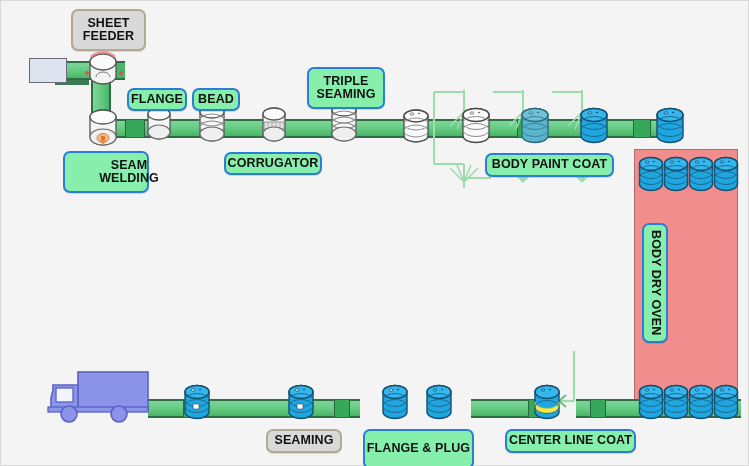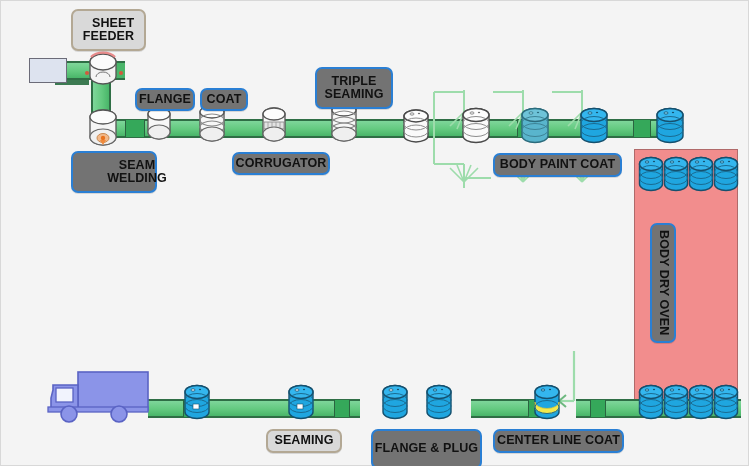--- a/index.html
+++ b/index.html
@@ -27,24 +27,23 @@
     border-radius:7px;
     font-size:12.5px;
     font-weight:700;
     color:#111;
     line-height:1.08;
     letter-spacing:.1px;
     white-space:pre-line;
     z-index:40;
   }
   .lbl.blue{
-    background:#737373;
+    background:#86efac;
     border:2px solid #2a7fd4;
     box-shadow:0 1px 0 rgba(0,0,0,.12);
-    margin-left:8px;
   }
   .lbl.gray{
     background:#d9d9d9;
     border:2px solid #b3a894;
     box-shadow:0 1px 0 rgba(0,0,0,.12);
   }
   .lbl.vert{
     writing-mode:vertical-rl;
     text-orientation:mixed;
   }
@@ -480,38 +479,38 @@
       <ellipse cx="15" cy="8" rx="12" ry="6.5" fill="#34b6ee" stroke="#15506e" stroke-width="1.4"></ellipse>
       <ellipse cx="15" cy="16" rx="12" ry="6.5" fill="none" stroke="#1a6b91" stroke-width="1"></ellipse>
       <ellipse cx="15" cy="22" rx="12" ry="6.5" fill="none" stroke="#1a6b91" stroke-width="1"></ellipse>
       <rect x="11" y="20" width="6" height="5" fill="#ffffff" stroke="#15506e" stroke-width=".6"></rect>
       <ellipse cx="11" cy="6" rx="2" ry="1.2" fill="#e9f7ff" stroke="#15506e" stroke-width=".8"></ellipse>
       <ellipse cx="18" cy="5.5" rx="1.1" ry=".7" fill="#15506e"></ellipse>
     </g>
       </svg>
   </div>
 
-  <div class="lbl gray" style="left:70px;top:8px;width:75px;height:42px;text-align:right;">SHEET
+  <div class="lbl gray" style="left:70px;top:8px;width:75px;height:42px;">SHEET
 FEEDER</div>
 
   <div class="lbl blue" style="left:62px;top:150px;width:86px;height:42px;padding-left:46px;">SEAM
 WELDING</div>
 
   <div class="lbl blue" style="left:126px;top:87px;width:60px;height:23px;">FLANGE</div>
 
-  <div class="lbl blue" style="left:191px;top:87px;width:48px;height:23px;">COAT</div>
+  <div class="lbl blue" style="left:191px;top:87px;width:48px;height:23px;">BEAD</div>
 
   <div class="lbl blue" style="left:223px;top:151px;width:98px;height:23px;">CORRUGATOR</div>
 
   <div class="lbl blue" style="left:306px;top:66px;width:78px;height:42px;">TRIPLE
 SEAMING</div>
 
   <div class="lbl blue" style="left:484px;top:152px;width:129px;height:24px;">BODY PAINT COAT</div>
 
   <div class="lbl blue vert" style="left:641px;top:222px;width:26px;height:120px;">BODY DRY OVEN</div>
 
   <div class="lbl gray" style="left:265px;top:428px;width:76px;height:24px;">SEAMING</div>
 
   <div class="lbl blue" style="left:362px;top:428px;width:111px;height:40px;">FLANGE &amp; PLUG</div>
 
-  <div class="lbl blue" style="left:484px;top:428px;width:131px;height:24px;">CENTER LINE COAT</div>
+  <div class="lbl blue" style="left:504px;top:428px;width:131px;height:24px;">CENTER LINE COAT</div>
 
 </div>
 
 </body></html>

